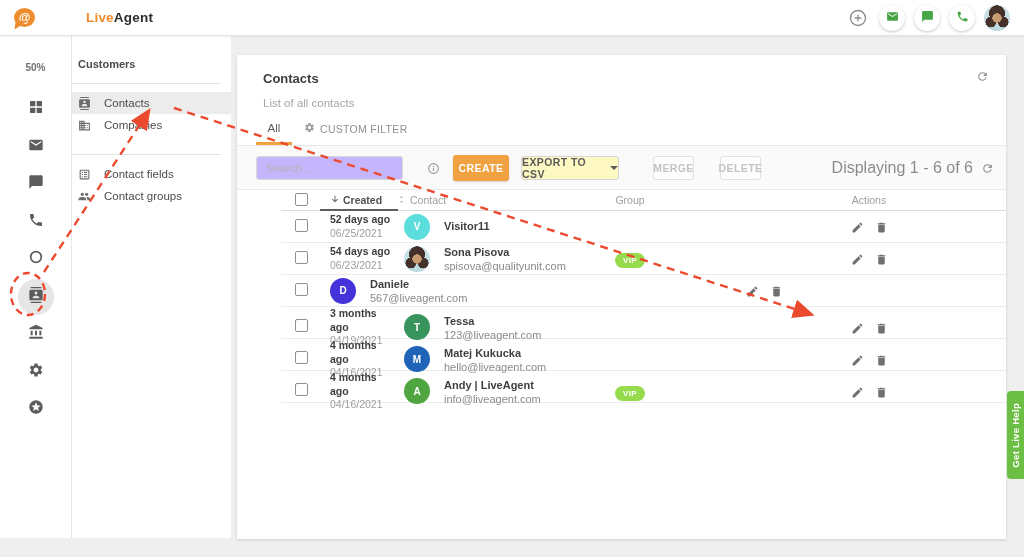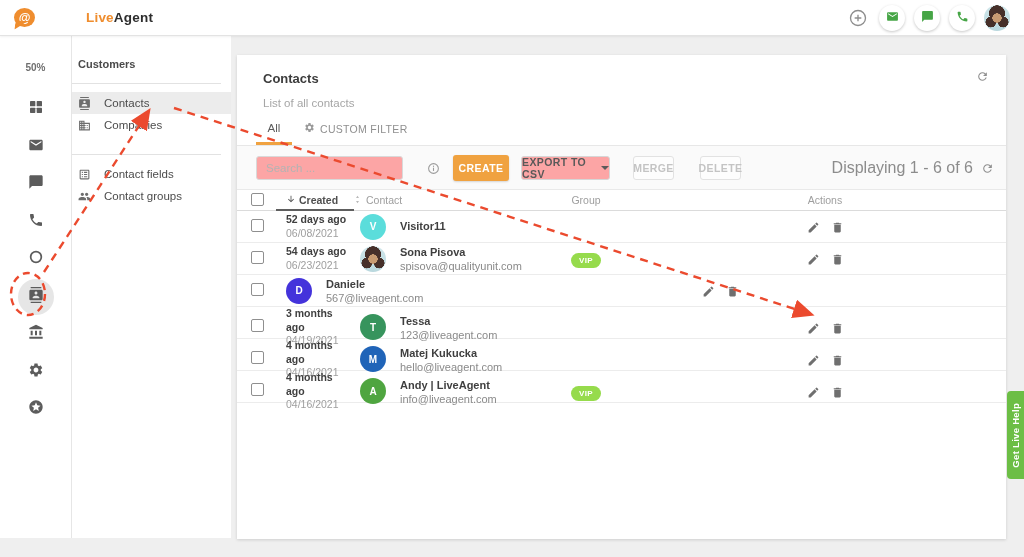--- a/index.html
+++ b/index.html
@@ -59,38 +59,38 @@
 
   .tabs { display:flex; align-items:flex-end; padding-left:19px; height:37px; border-bottom:1px solid #e7e7e7; }
   .tab-all { width:36px; text-align:center; font-size:11.5px; color:#5b5b5b; padding-bottom:8px;
              border-bottom:3px solid #f0a240; cursor:pointer; }
   .tab-custom { margin-left:12px; display:flex; align-items:center; gap:5px; font-size:10.5px; letter-spacing:.3px;
                 color:#8f8f8f; padding-bottom:10px; cursor:pointer; }
   .tab-custom svg { width:11px; height:11px; color:#9a9a9a; }
 
   .toolbar { height:44px; background:#fafafa; border-bottom:1px solid #e9e9e9;
              display:flex; align-items:center; padding:0 12px 0 19px; }
-  .search { width:147px; height:24px; border:1px solid #d9d9d9; border-radius:3px; background:#fca5a5;
+  .search { width:147px; height:24px; border:1px solid #d9d9d9; border-radius:3px; background:#c4b5fd;
             font-family:"Liberation Sans",sans-serif; font-size:11.5px; color:#555; padding:0 9px; outline:none; }
   .search::placeholder { color:#b3b3b3; }
   .info-ic { width:13px; height:13px; color:#9b9b9b; margin-left:24px; cursor:pointer; }
   .info-ic svg { width:13px; height:13px; }
   .btn { height:24px; border-radius:3px; font-family:"Liberation Sans",sans-serif; font-size:10.5px; font-weight:bold;
          letter-spacing:.4px; display:flex; align-items:center; justify-content:center; cursor:pointer; border:1px solid transparent; }
   .btn-create { margin-left:13px; width:56px; height:26px; background:#f0a240; color:#fff;
                 box-shadow:0 1px 2px rgba(0,0,0,.15); }
-  .btn-export { margin-left:12px; width:89px; background:#fca5a5; border-color:#d6d6d6; color:#595959; gap:6px; }
+  .btn-export { margin-left:12px; width:98px; background:#fef9c3; border-color:#d6d6d6; color:#595959; gap:6px; }
   .caret { width:0; height:0; border-left:4px solid transparent; border-right:4px solid transparent;
            border-top:4px solid #5a5a5a; }
-  .btn-disabled { margin-left:23px; width:41px; background:#fdfdfd; border-color:#e2e2e2; color:#c4c4c4; cursor:default; }
+  .btn-disabled { margin-left:34px; width:41px; background:#fdfdfd; border-color:#e2e2e2; color:#c4c4c4; cursor:default; }
   .displaying { margin-left:auto; font-size:16px; color:#8c8c8c; }
   .refresh-small { margin-left:8px; width:13px; height:13px; color:#8f8f8f; cursor:pointer; }
 
   
-  .tgrid { display:grid; grid-template-columns:42px 74px 174px 118px 150px 60px 1fr; align-items:center; }
+  .tgrid { display:grid; grid-template-columns:42px 74px 174px 118px 150px 60px 1fr; align-items:center;margin-left:44px; }
   .thead { height:21px; border-bottom:1px solid #dbdbdb; font-size:10.5px; color:#9e9e9e; }
   .th-created { position:relative; padding-left:7px; color:#4f4f4f; font-weight:bold; display:flex; align-items:center; gap:3px; height:100%; }
   .th-created .sort-ic svg { width:10px; height:10px; color:#4f4f4f; }
   .th-created:after { content:""; position:absolute; left:-3px; bottom:-1px; width:78px; height:2px; background:#5e5e5e; }
   .th-contact { display:flex; align-items:center; gap:4px; }
   .th-contact .sort-ic svg { width:9px; height:9px; color:#b9b9b9; }
   .th-group { text-align:center; }
   .th-actions { text-align:center; }
 
   .trow { height:32px; border-bottom:1px solid #ececec; }
@@ -304,21 +304,21 @@
     <div class="th-group">Group</div>
     <div></div>
     <div class="th-actions">Actions</div>
     <div></div>
   </div>
   <div id="table-body">
       <div class="tgrid trow">
         <div class="c-check"><span class="checkbox"></span></div>
         <div class="c-created">
           <div class="rel-date">52 days ago</div>
-          <div class="abs-date">06/08/2021</div>
+          <div class="abs-date">06/25/2021</div>
         </div>
         <div class="c-contact">
           <span class="avatar" style="background:#5bdddb">V</span>
           <div>
             <div class="nm-name">Visitor11</div>
           </div>
         </div>
         <div class="c-group"></div>
         <div></div>
         <div class="c-actions">

